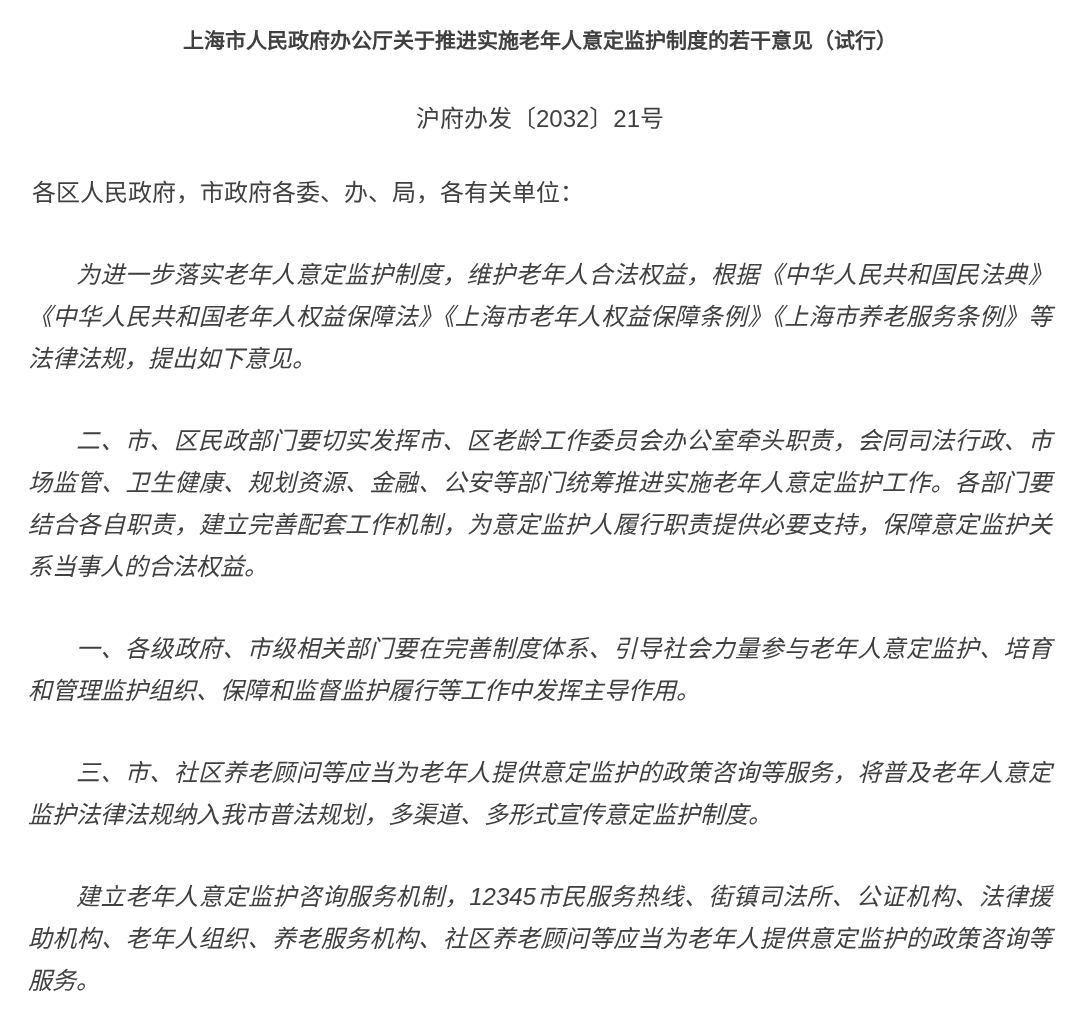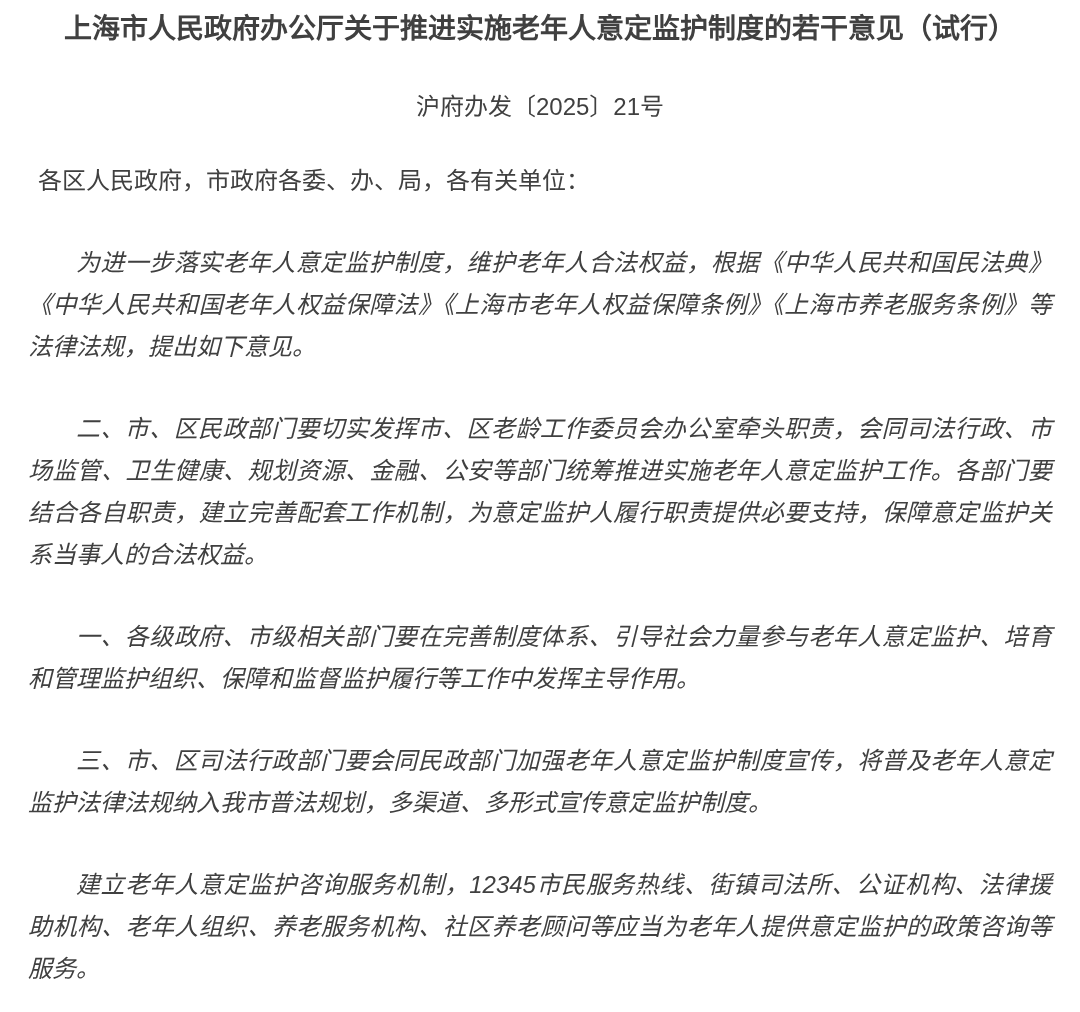--- a/index.html
+++ b/index.html
@@ -12,58 +12,58 @@
     width: 1080px;
     min-height: 1012px;
     padding: 8px 28px 20px 28px;
     background: #ffffff;
     font-family: "Liberation Sans", sans-serif;
     color: #404040;
     font-size: 24px;
     line-height: 42px;
   }
   .doc-title {
-    font-size: 28px;
+    font-size: 21px;
     font-weight: 700;
     text-align: center;
-    margin: 0 0 36px 0;
+    margin: 12px 0 36px 0;
     line-height: 42px;
   }
   .doc-number {
     text-align: center;
     font-weight: 400;
     margin: 0 0 32px 0;
   }
   .salutation {
-    margin: 0 0 40px 10px;
+    margin: 0 0 40px 4px;
     text-align: left;
   }
   .body-para {
     margin: 0 0 40px 0;
     text-indent: 2em;
     text-align: justify;
     text-justify: inter-ideograph;
     font-style: italic;
   }
   .body-para:last-child {
     margin-bottom: 0;
   }
 </style>
 </head>
 <body>
 
 <div class="doc-page">
   <h1 class="doc-title">上海市人民政府办公厅关于推进实施老年人意定监护制度的若干意见（试行）</h1>
 
-  <div class="doc-number">沪府办发〔2025〕21号</div>
+  <div class="doc-number">沪府办发〔2032〕21号</div>
 
   <div class="salutation">各区人民政府，市政府各委、办、局，各有关单位：</div>
 
   <p class="body-para">为进一步落实老年人意定监护制度，维护老年人合法权益，根据《中华人民共和国民法典》《中华人民共和国老年人权益保障法》《上海市老年人权益保障条例》《上海市养老服务条例》等法律法规，提出如下意见。</p>
 
   <p class="body-para">二、市、区民政部门要切实发挥市、区老龄工作委员会办公室牵头职责，会同司法行政、市场监管、卫生健康、规划资源、金融、公安等部门统筹推进实施老年人意定监护工作。各部门要结合各自职责，建立完善配套工作机制，为意定监护人履行职责提供必要支持，保障意定监护关系当事人的合法权益。</p>
 
   <p class="body-para">一、各级政府、市级相关部门要在完善制度体系、引导社会力量参与老年人意定监护、培育和管理监护组织、保障和监督监护履行等工作中发挥主导作用。</p>
 
-  <p class="body-para">三、市、区司法行政部门要会同民政部门加强老年人意定监护制度宣传，将普及老年人意定监护法律法规纳入我市普法规划，多渠道、多形式宣传意定监护制度。</p>
+  <p class="body-para">三、市、社区养老顾问等应当为老年人提供意定监护的政策咨询等服务，将普及老年人意定监护法律法规纳入我市普法规划，多渠道、多形式宣传意定监护制度。</p>
 
   <p class="body-para">建立老年人意定监护咨询服务机制，12345市民服务热线、街镇司法所、公证机构、法律援助机构、老年人组织、养老服务机构、社区养老顾问等应当为老年人提供意定监护的政策咨询等服务。</p>
 </div>
 
 </body></html>

